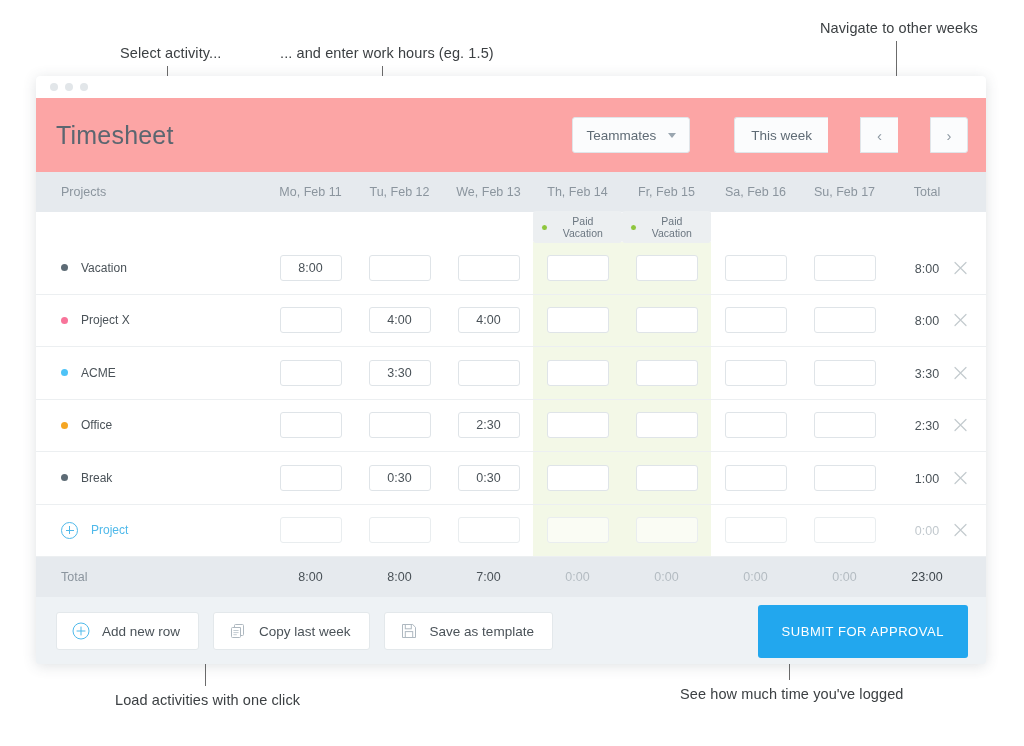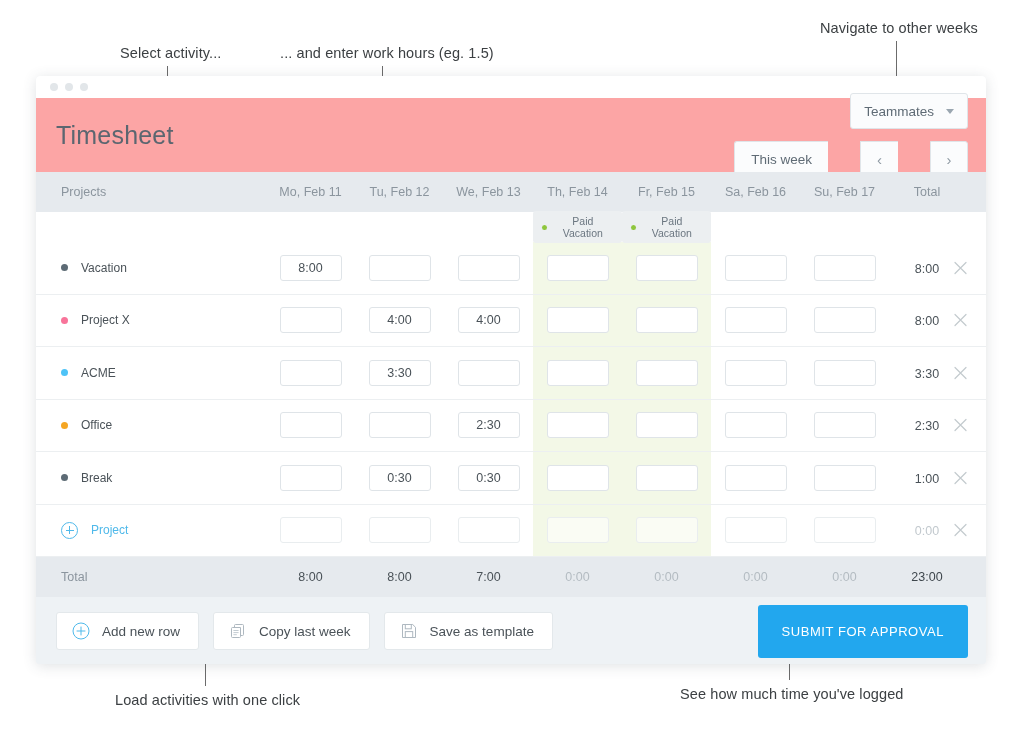--- a/index.html
+++ b/index.html
@@ -60,23 +60,22 @@
   }
   .apptitle {
     font-size: 25px;
     color: #5b6670;
     font-weight: 400;
     letter-spacing: .2px;
   }
   .head-controls {
     margin-left: auto;
     display: flex;
-    align-items: flex-end;
+    align-items: flex-start;
     gap: 12px;
-    flex-direction: column;
   }
   .ctl {
     background: #fbfcfd;
     border: 1px solid #e0e5e9;
     border-radius: 3px;
     height: 36px;
     display: flex;
     align-items: center;
     font-size: 13.5px;
     color: #5f6b75;

